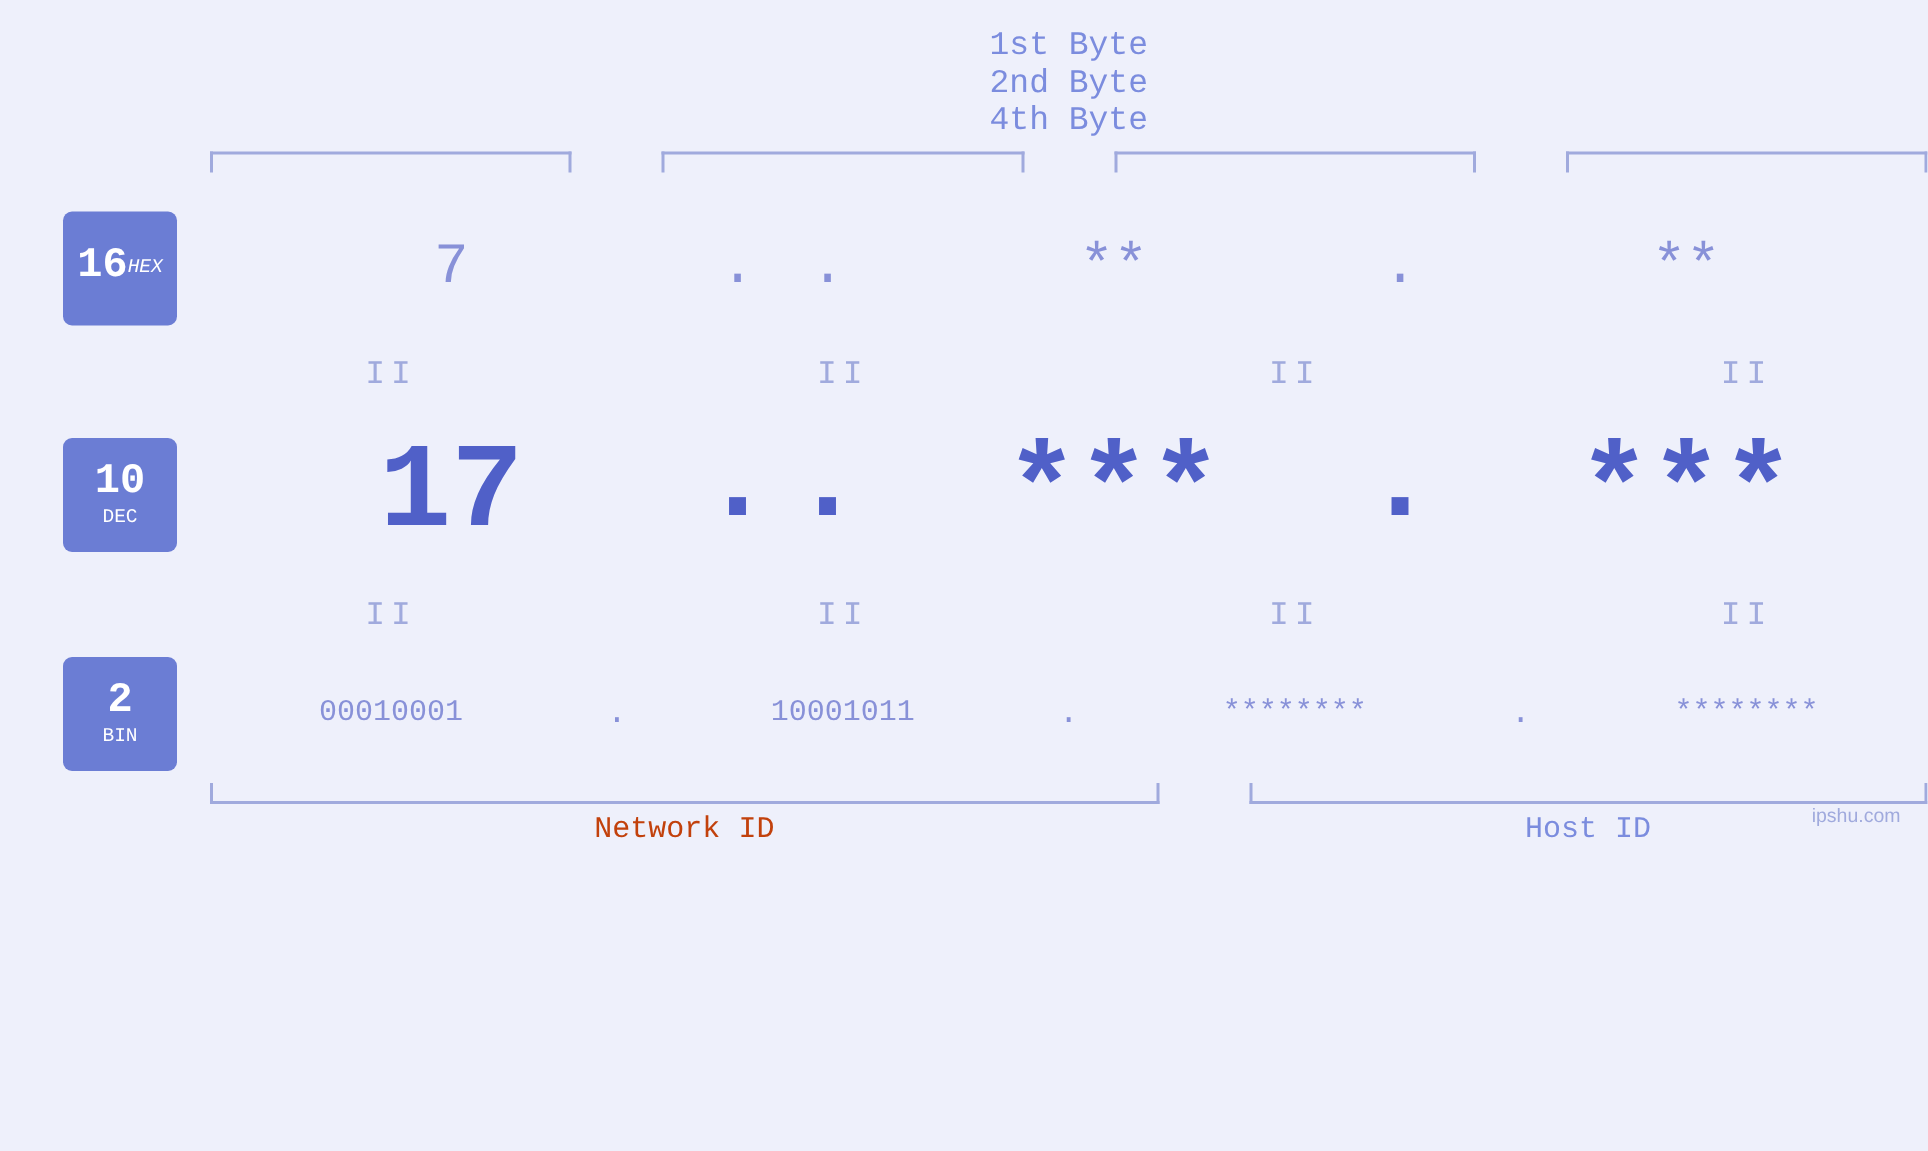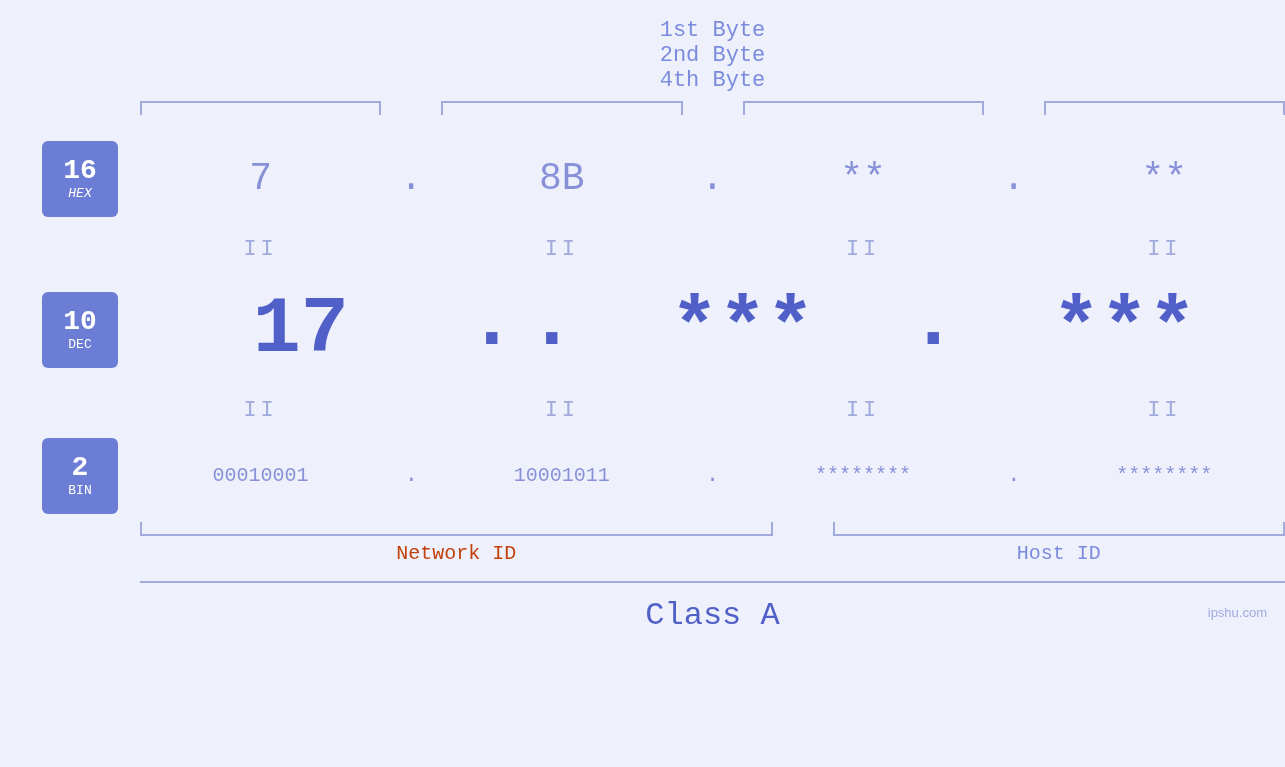--- a/index.html
+++ b/index.html
@@ -49,21 +49,21 @@
     <div style="flex:1; height:14px; border:2px solid #a0aadd; border-bottom:none;"></div>
     <div style="width:60px;"></div>
     <div style="flex:1; height:14px; border:2px solid #a0aadd; border-bottom:none;"></div>
   </div>
 
   <div style="display:flex; flex-direction:row; width:1285px; align-items:stretch;">
 
     <div style="width:140px; display:flex; flex-direction:column; align-items:center; padding-left:20px;">
 
       <div style="height:95px; display:flex; align-items:center; justify-content:center;">
-        <div style="width:76px; height:76px; background:#6b7dd4; border-radius:6px; display:flex; flex-direction:column; align-items:center; justify-content:center;">
+        <div style="width:76px; height:76px; background:#6b7dd4; border-radius:6px; display:flex; flex-direction:row; align-items:center; justify-content:center;">
           <span style="color:white; font-size:28px; font-weight:bold; line-height:1.1; font-family:'Courier New',monospace;">16</span>
           <span style="color:white; font-size:13px; line-height:1.1; font-family:'Courier New',monospace;font-style:italic;">HEX</span>
         </div>
       </div>
 
       <div style="height:46px;"></div>
 
       <div style="height:115px; display:flex; align-items:center; justify-content:center;">
         <div style="width:76px; height:76px; background:#6b7dd4; border-radius:6px; display:flex; flex-direction:column; align-items:center; justify-content:center;">
           <span style="color:white; font-size:28px; font-weight:bold; line-height:1.1; font-family:'Courier New',monospace;">10</span>
@@ -83,23 +83,20 @@
 
     <div style="flex:1; display:flex; flex-direction:column;">
 
       <div style="height:95px; display:flex; flex-direction:row; align-items:center;">
         <div style="flex:1; display:flex; justify-content:center; align-items:center;">
           <span style="color:#8891d8; font-size:38px; font-family:'Courier New',monospace;">7</span>
         </div>
         <div style="width:60px; display:flex; justify-content:center; align-items:center;">
           <span style="color:#8891d8; font-size:38px; font-family:'Courier New',monospace;">.</span>
         </div>
-        <div style="flex:1; display:flex; justify-content:center; align-items:center;">
-          <span style="color:#8891d8; font-size:38px; font-family:'Courier New',monospace;">8B</span>
-        </div>
         <div style="width:60px; display:flex; justify-content:center; align-items:center;">
           <span style="color:#8891d8; font-size:38px; font-family:'Courier New',monospace;">.</span>
         </div>
         <div style="flex:1; display:flex; justify-content:center; align-items:center;">
           <span style="color:#8891d8; font-size:38px; font-family:'Courier New',monospace;">**</span>
         </div>
         <div style="width:60px; display:flex; justify-content:center; align-items:center;">
           <span style="color:#8891d8; font-size:38px; font-family:'Courier New',monospace;">.</span>
         </div>
         <div style="flex:1; display:flex; justify-content:center; align-items:center;">
@@ -202,21 +199,18 @@
   <div style="display:flex; flex-direction:row; width:1285px; padding-left:140px; margin-top:6px;">
     <div style="width:calc(2*(1145px/4) + 60px); display:flex; justify-content:center;">
       <span style="color:#c2410c; font-size:20px; font-family:'Courier New',monospace;">Network ID</span>
     </div>
     <div style="width:60px;"></div>
     <div style="flex:1; display:flex; justify-content:center;">
       <span style="color:#7b8cde; font-size:20px; font-family:'Courier New',monospace;">Host ID</span>
     </div>
   </div>
 
-  <div style="width:1145px; margin-left:140px; margin-top:16px; border-top:2px solid #a0aadd; padding-top:14px; display:flex; justify-content:center;">
-    <span style="color:#5060c8; font-size:32px; font-family:'Courier New',monospace;">Class A</span>
-  </div>
 
   <div style="position:absolute; bottom:12px; right:18px;">
     <span style="color:#a0aadd; font-size:13px; font-family:Arial,sans-serif;">ipshu.com</span>
   </div>
 
 </div>
 
 </body></html>

